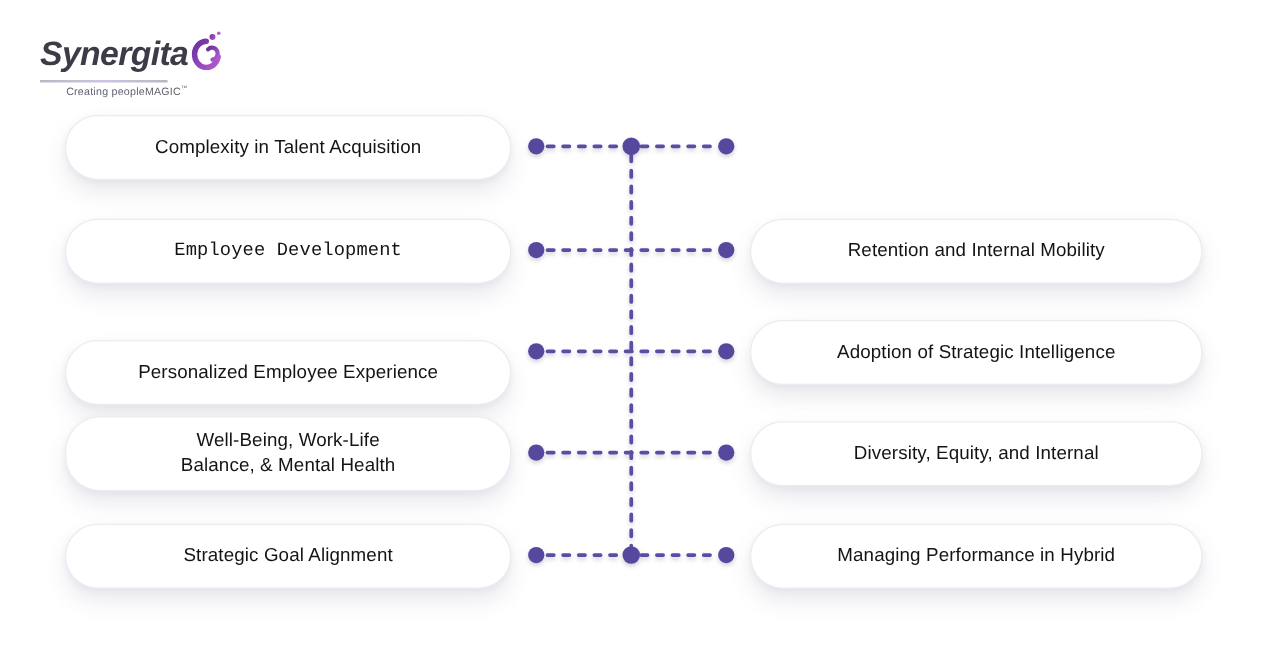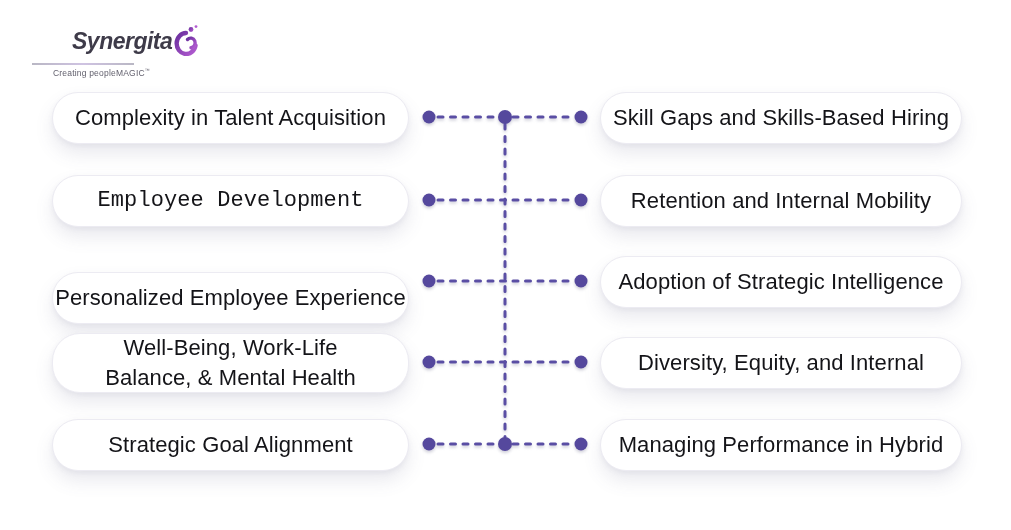--- a/index.html
+++ b/index.html
@@ -6,22 +6,22 @@
   body{
     width:1011px;height:530px;background:#ffffff;overflow:hidden;
     font-family:"Liberation Sans",sans-serif;position:relative;
   }
   .page{position:absolute;inset:0;}
 
   
   .logo{position:absolute;left:32px;top:24px;width:140px;}
   .logo-row{display:flex;align-items:flex-start;}
   .logo-name{
-    font-style:italic;font-weight:700;font-size:23px;color:#3e3b49;
-    letter-spacing:-0.5px;line-height:1;padding-top:6px;margin-left:40px;
+    font-style:italic;font-weight:700;font-size:27px;color:#3e3b49;
+    letter-spacing:-0.5px;line-height:1;padding-top:6px;
   }
   .logo-swirl{margin-left:2px;margin-top:0;}
   .logo-divider{
     margin-top:3px;height:1.5px;width:102px;
     background:linear-gradient(to right,#b9b7c4,#cfc3e2,#b9b7c4);
   }
   .logo-tagline{
     margin-top:2px;text-align:right;width:118px;
     font-size:8.5px;color:#63616e;letter-spacing:0.2px;white-space:nowrap;
   }
@@ -32,21 +32,21 @@
     position:absolute;left:0;top:0;pointer-events:none;
     filter:drop-shadow(0 2.5px 1.5px rgba(120,120,150,0.35));
   }
 
   
   .pill{
     position:absolute;background:#ffffff;
     border:1px solid #ecebf2;border-radius:28px;
     box-shadow:0 10px 18px rgba(96,96,128,0.13),0 2px 5px rgba(96,96,128,0.07);
     display:flex;align-items:center;justify-content:center;
-    text-align:center;font-size:22px;font-weight:500;color:#141418;
+    text-align:center;font-size:15px;font-weight:500;color:#141418;
     letter-spacing:0.1px;line-height:1.35;white-space:pre-line;
   }
   .pill-left{left:52px;width:355px;height:50px;}
   .pill-right{left:600px;width:360px;height:50px;}
 </style>
 </head>
 <body>
 
 <div class="page">
 
@@ -99,19 +99,18 @@
     </g>
   </svg>
 
   <div class="pill pill-left" style="top:92px;">Complexity in Talent Acquisition</div>
   <div class="pill pill-left" style="top:175px;font-family:Liberation Mono, monospace;">Employee Development</div>
   <div class="pill pill-left" style="top:272px;">Personalized Employee Experience</div>
   <div class="pill pill-left" style="top:333px;height:58px;">Well-Being, Work-Life
 Balance, &amp; Mental Health</div>
   <div class="pill pill-left" style="top:419px;">Strategic Goal Alignment</div>
 
-  <div class="pill pill-right" style="top:92px;">Skill Gaps and Skills-Based Hiring</div>
   <div class="pill pill-right" style="top:175px;">Retention and Internal Mobility</div>
   <div class="pill pill-right" style="top:256px;">Adoption of Strategic Intelligence</div>
   <div class="pill pill-right" style="top:337px;">Diversity, Equity, and Internal</div>
   <div class="pill pill-right" style="top:419px;">Managing Performance in Hybrid</div>
 
 </div>
 
 </body></html>

